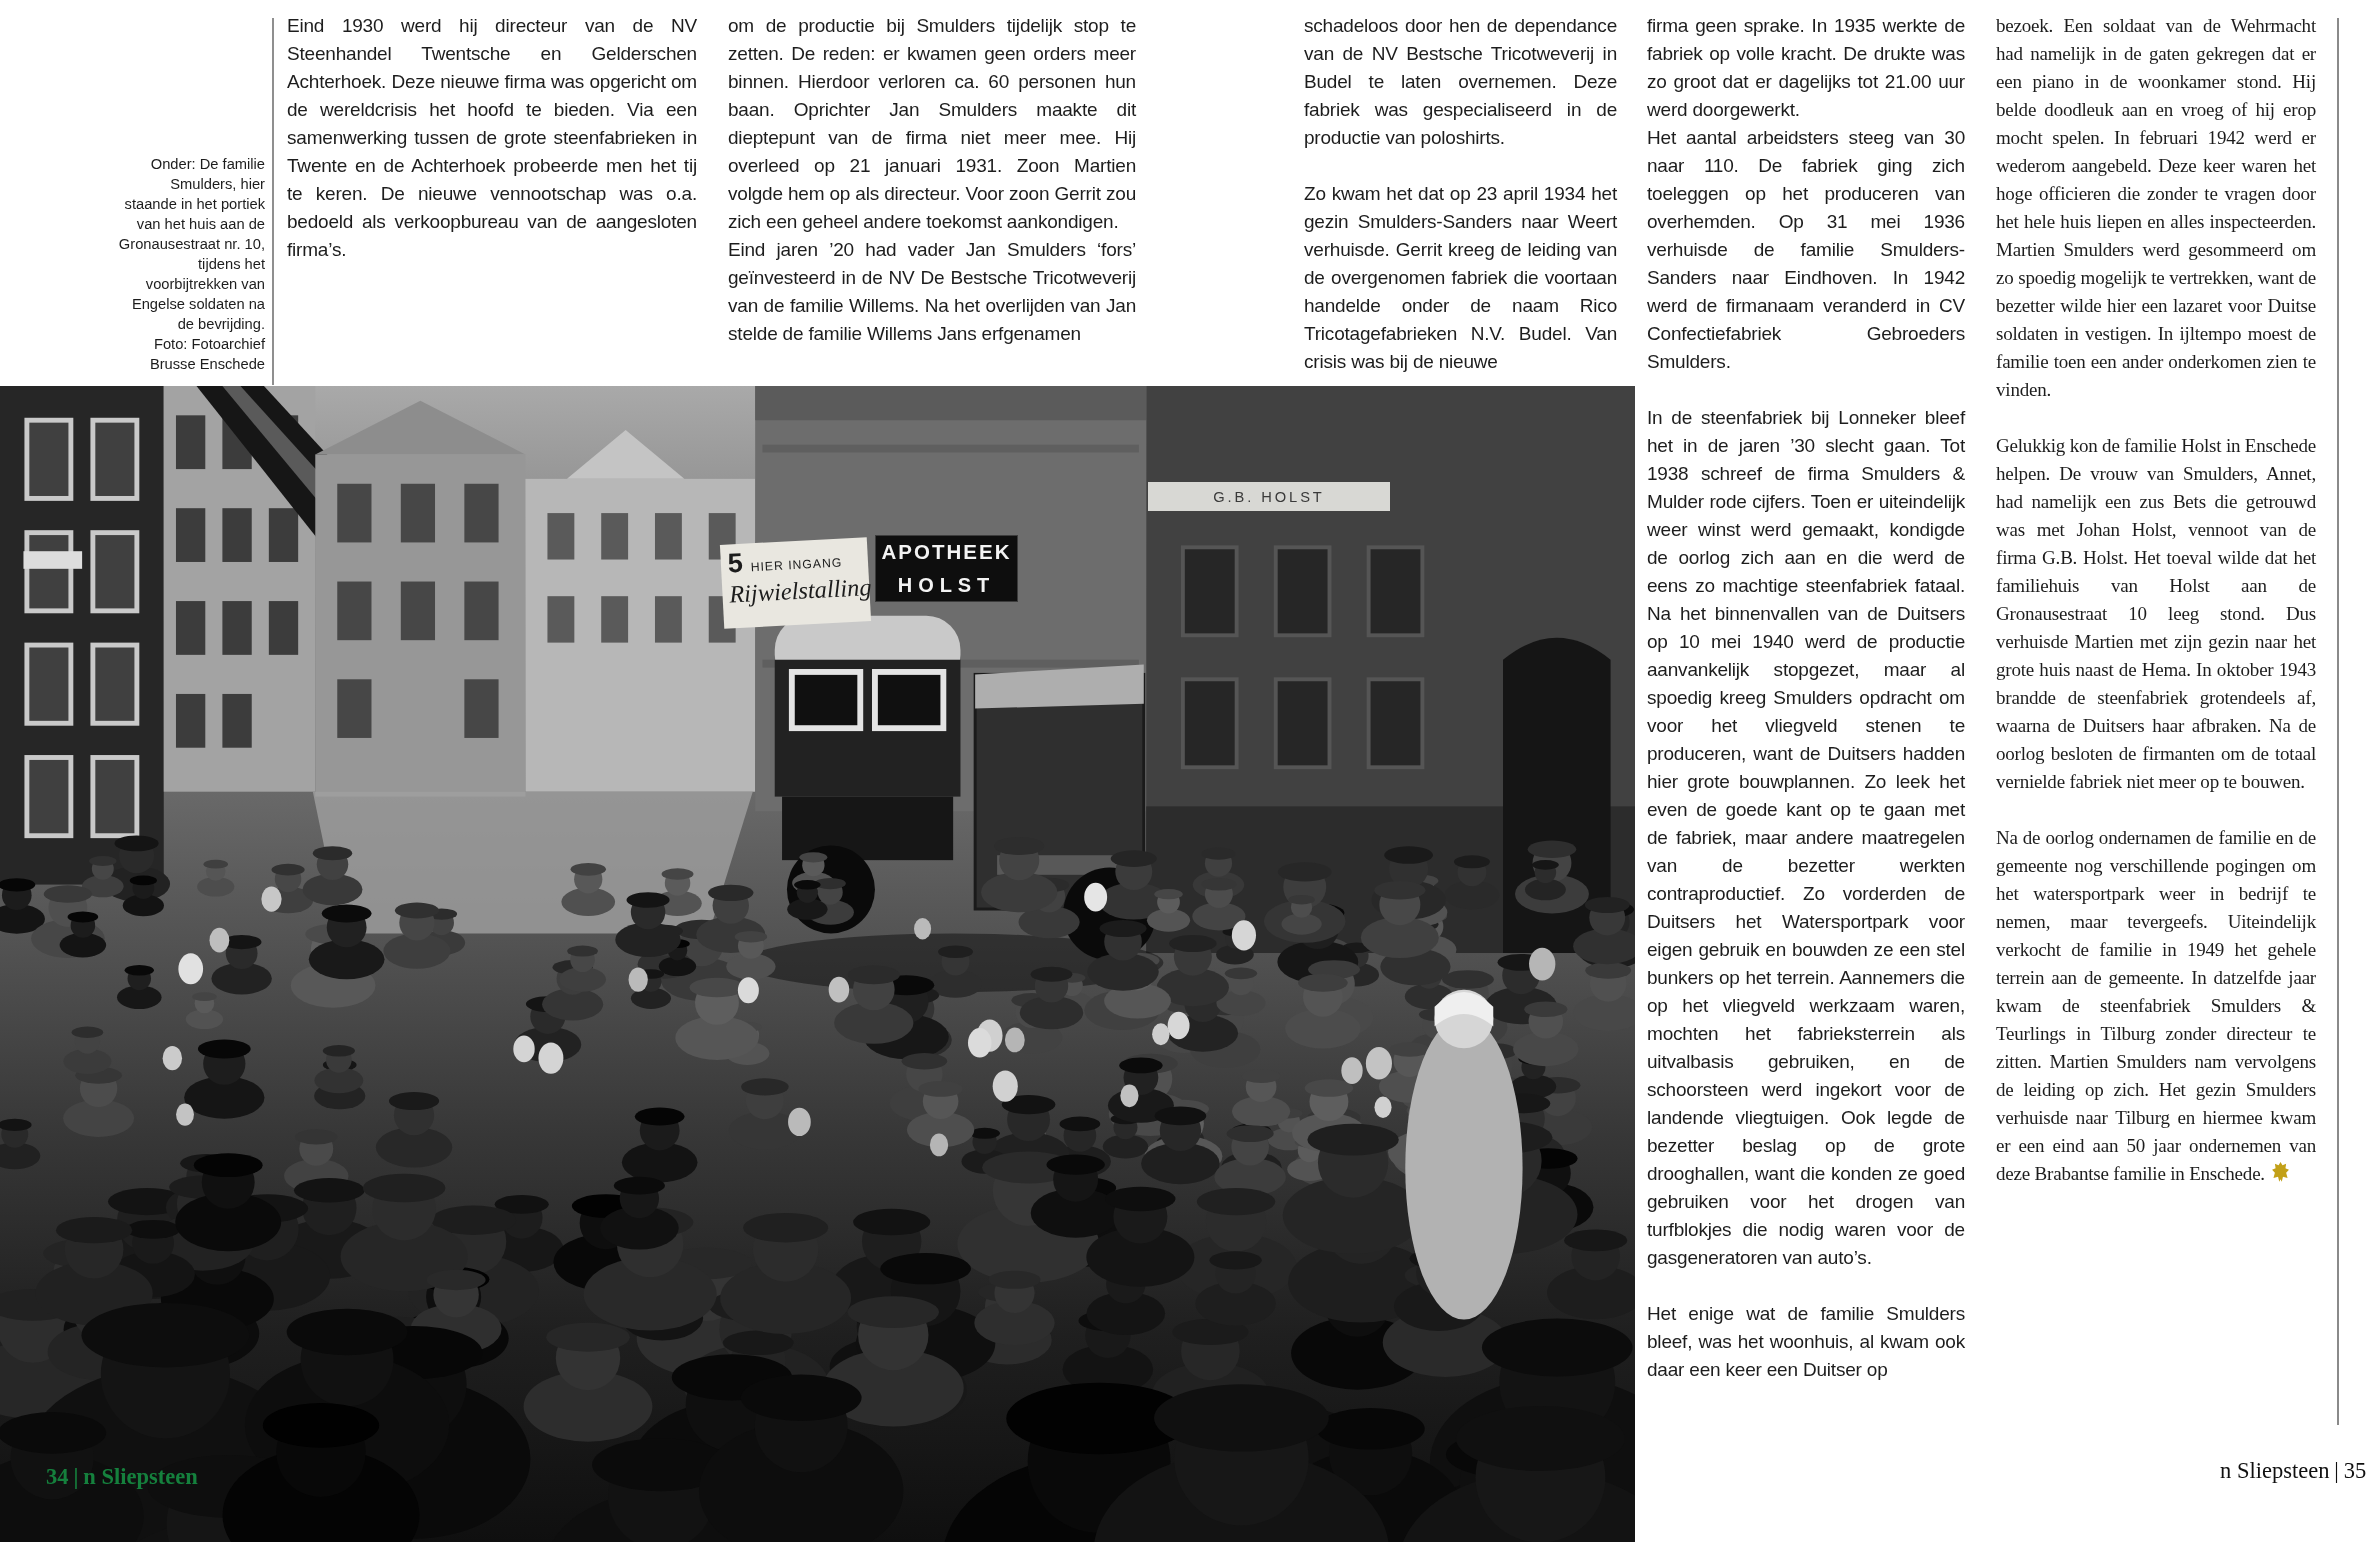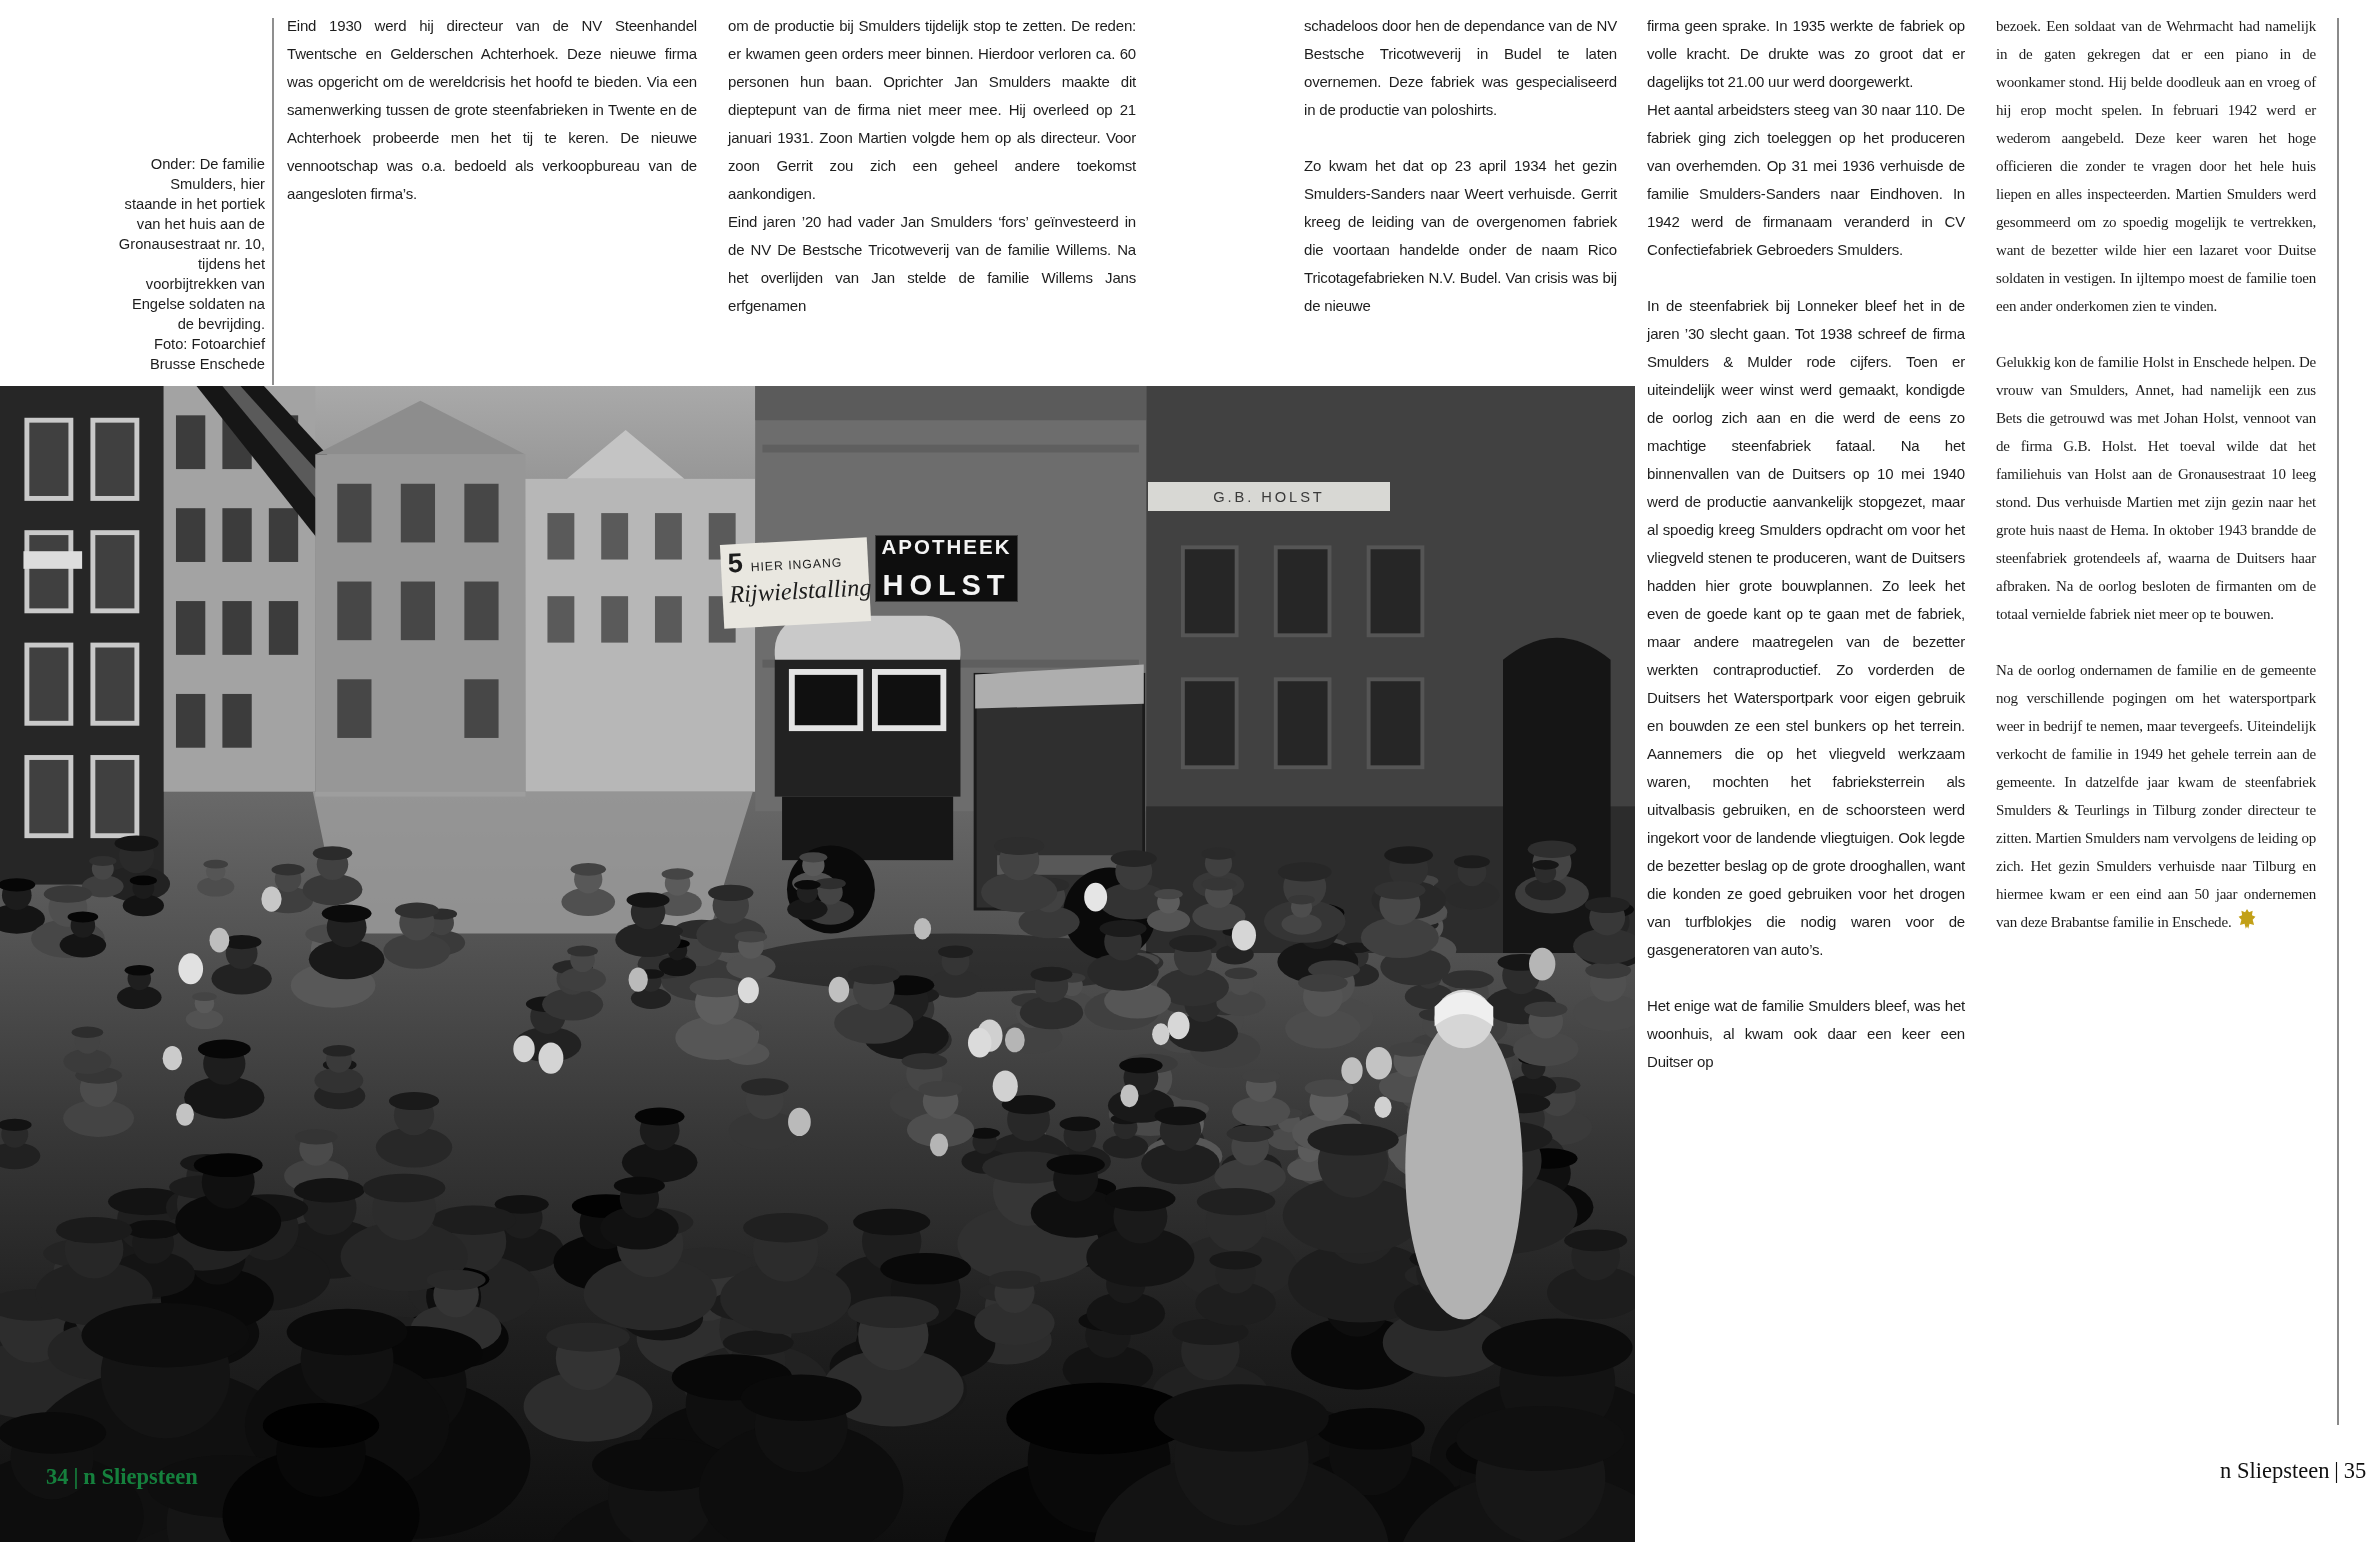--- a/index.html
+++ b/index.html
@@ -1,20 +1,20 @@
 <!DOCTYPE html>
 <html style="font-size:7.8px"><head>
 <meta charset="utf-8">
 <style>
   html,body{margin:0;padding:0;background:#e0e0e0;}
   .spread{position:relative;width:2377px;height:1543px;background:#ffffff;
     font-family:"Liberation Sans",sans-serif;color:#1d1d1d;overflow:hidden;}
 
   
-  .col{position:absolute;top:11.7px;text-align:justify;font-size:15px;line-height:28px;
+  .col{position:absolute;top:11.7px;text-align:justify;font-size:19px;line-height:28px;
     letter-spacing:-0.2px;}
   .col p{margin:0;}
   .col p:empty{height:28px;}
   #col1{left:287px;width:410px;}
   #col2{left:728px;width:408px;}
   #col3{left:1304px;width:313px;}
   #col4{left:1647px;width:318px;}
   #col5{left:1996px;width:320px;font-family:Liberation Serif, serif;}
 
   
@@ -35,21 +35,21 @@
   
   .photo{position:absolute;left:0;top:386px;width:1635px;height:1157px;overflow:hidden;
     background:linear-gradient(180deg,#a9a9a9 0%,#8e8e8e 12%,#757575 28%,#565656 46%,#383838 64%,#1f1f1f 82%,#0f0f0f 100%);}
   .photo svg{position:absolute;left:0;top:0;width:100%;height:100%;}
 
   .sign{box-sizing:border-box;}
   .sign-apotheek{position:absolute;left:875px;top:149px;width:143px;height:67px;
     background:#0e0e0e;color:#f3f3f3;text-align:center;display:flex;flex-direction:column;
     justify-content:center;gap:10px;border:1.5px solid #3c3c3c;}
   .sign-apotheek .l1{font-size:20.5px;letter-spacing:2px;font-weight:bold;}
-  .sign-apotheek .l2{font-size:29px;letter-spacing:5.9px;font-weight:bold;}
+  .sign-apotheek .l2{font-size:20px;letter-spacing:5.9px;font-weight:bold;}
 
   .sign-entrance{position:absolute;left:722px;top:155px;width:147px;height:84px;
     background:#e9e7e0;color:#1c1c1c;transform:rotate(-3deg);padding:3.9px 6.8px;}
   .entrance-top{display:flex;align-items:baseline;gap:7.8px;}
   .entrance-top .num{font-size:27px;font-weight:bold;}
   .entrance-top .small{font-size:12.2px;letter-spacing:1px;}
   .sign-entrance .script{font-family:"Liberation Serif",serif;font-style:italic;
     font-size:24.4px;margin-top:1px;}
 
   .facade-band{position:absolute;left:1148px;top:96px;width:242px;height:29px;

